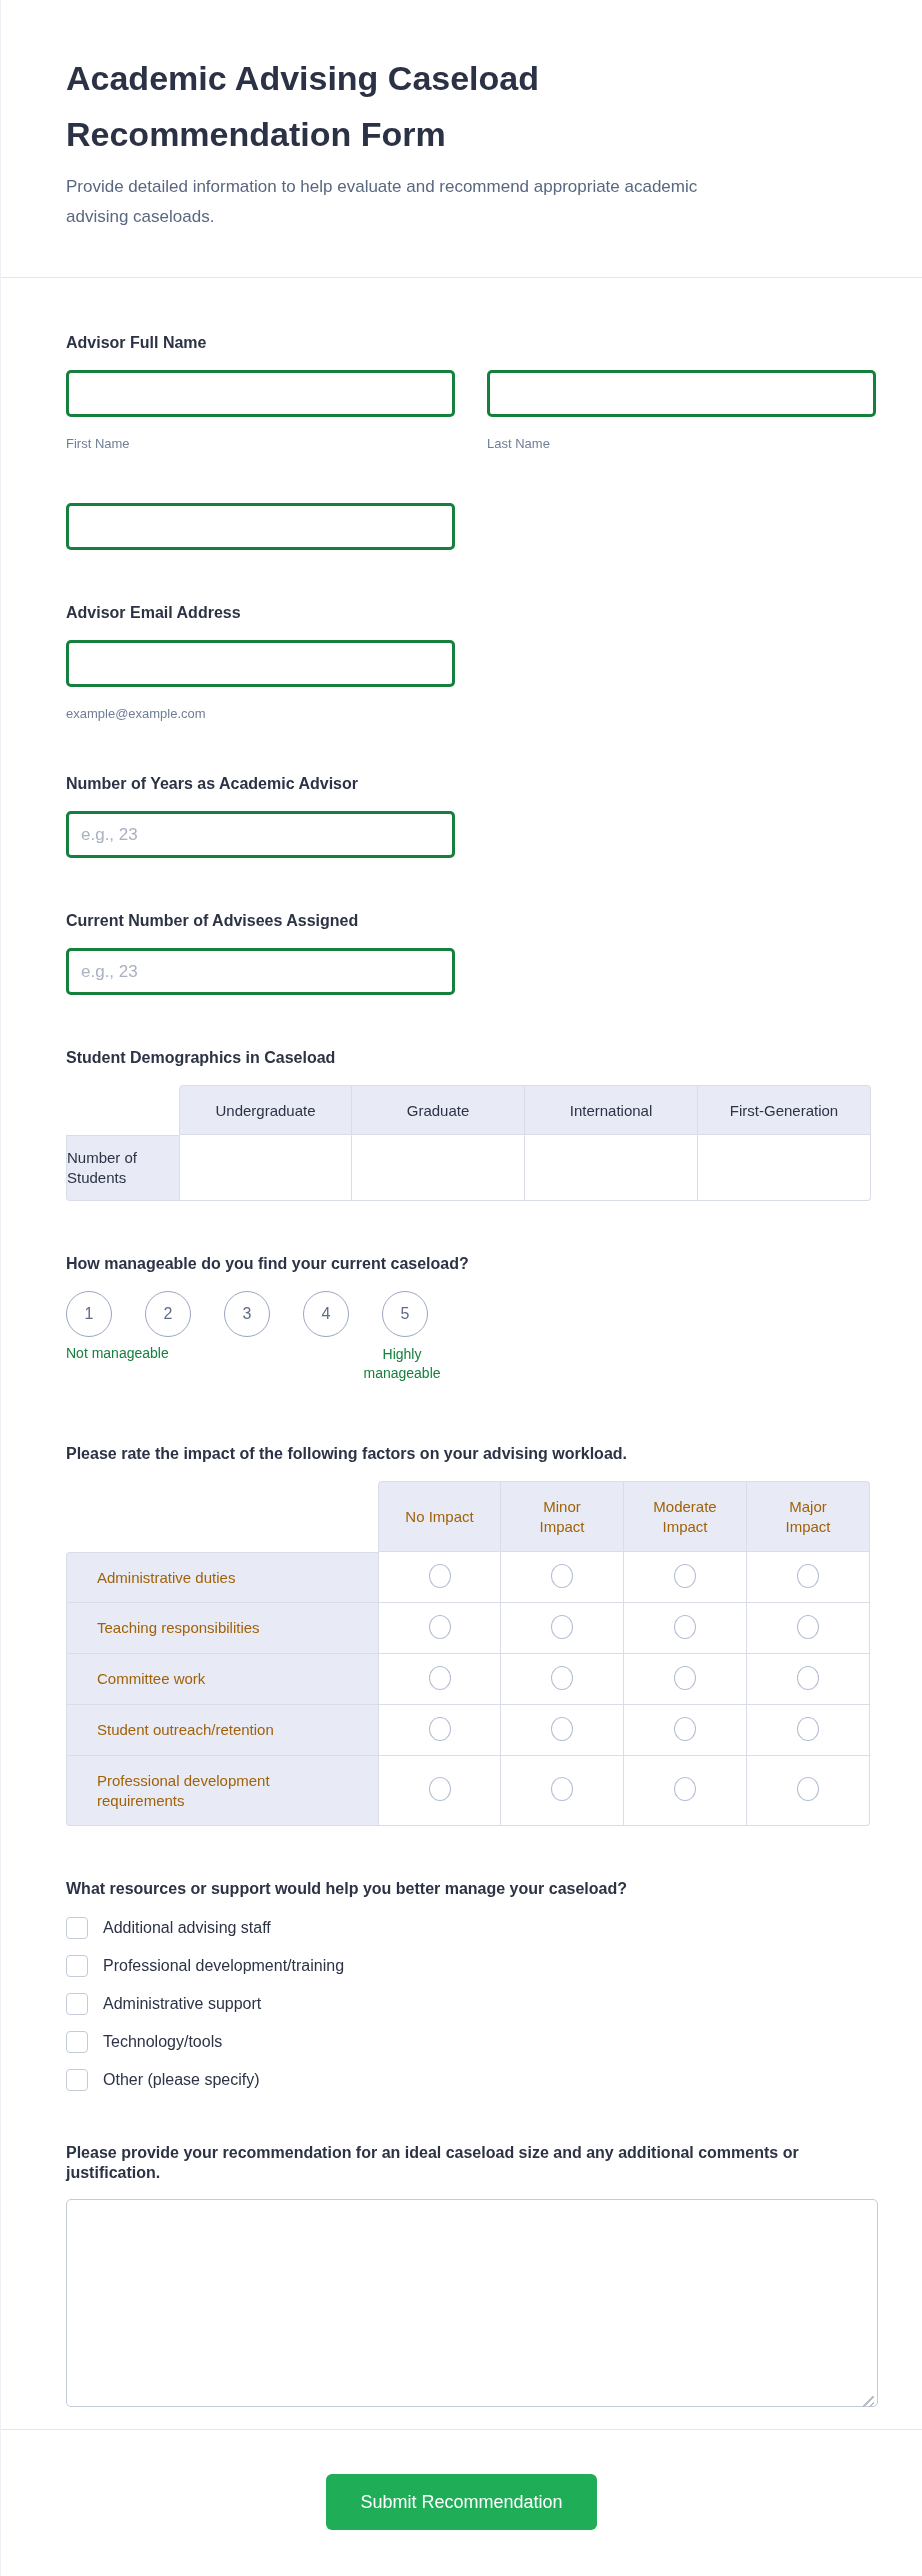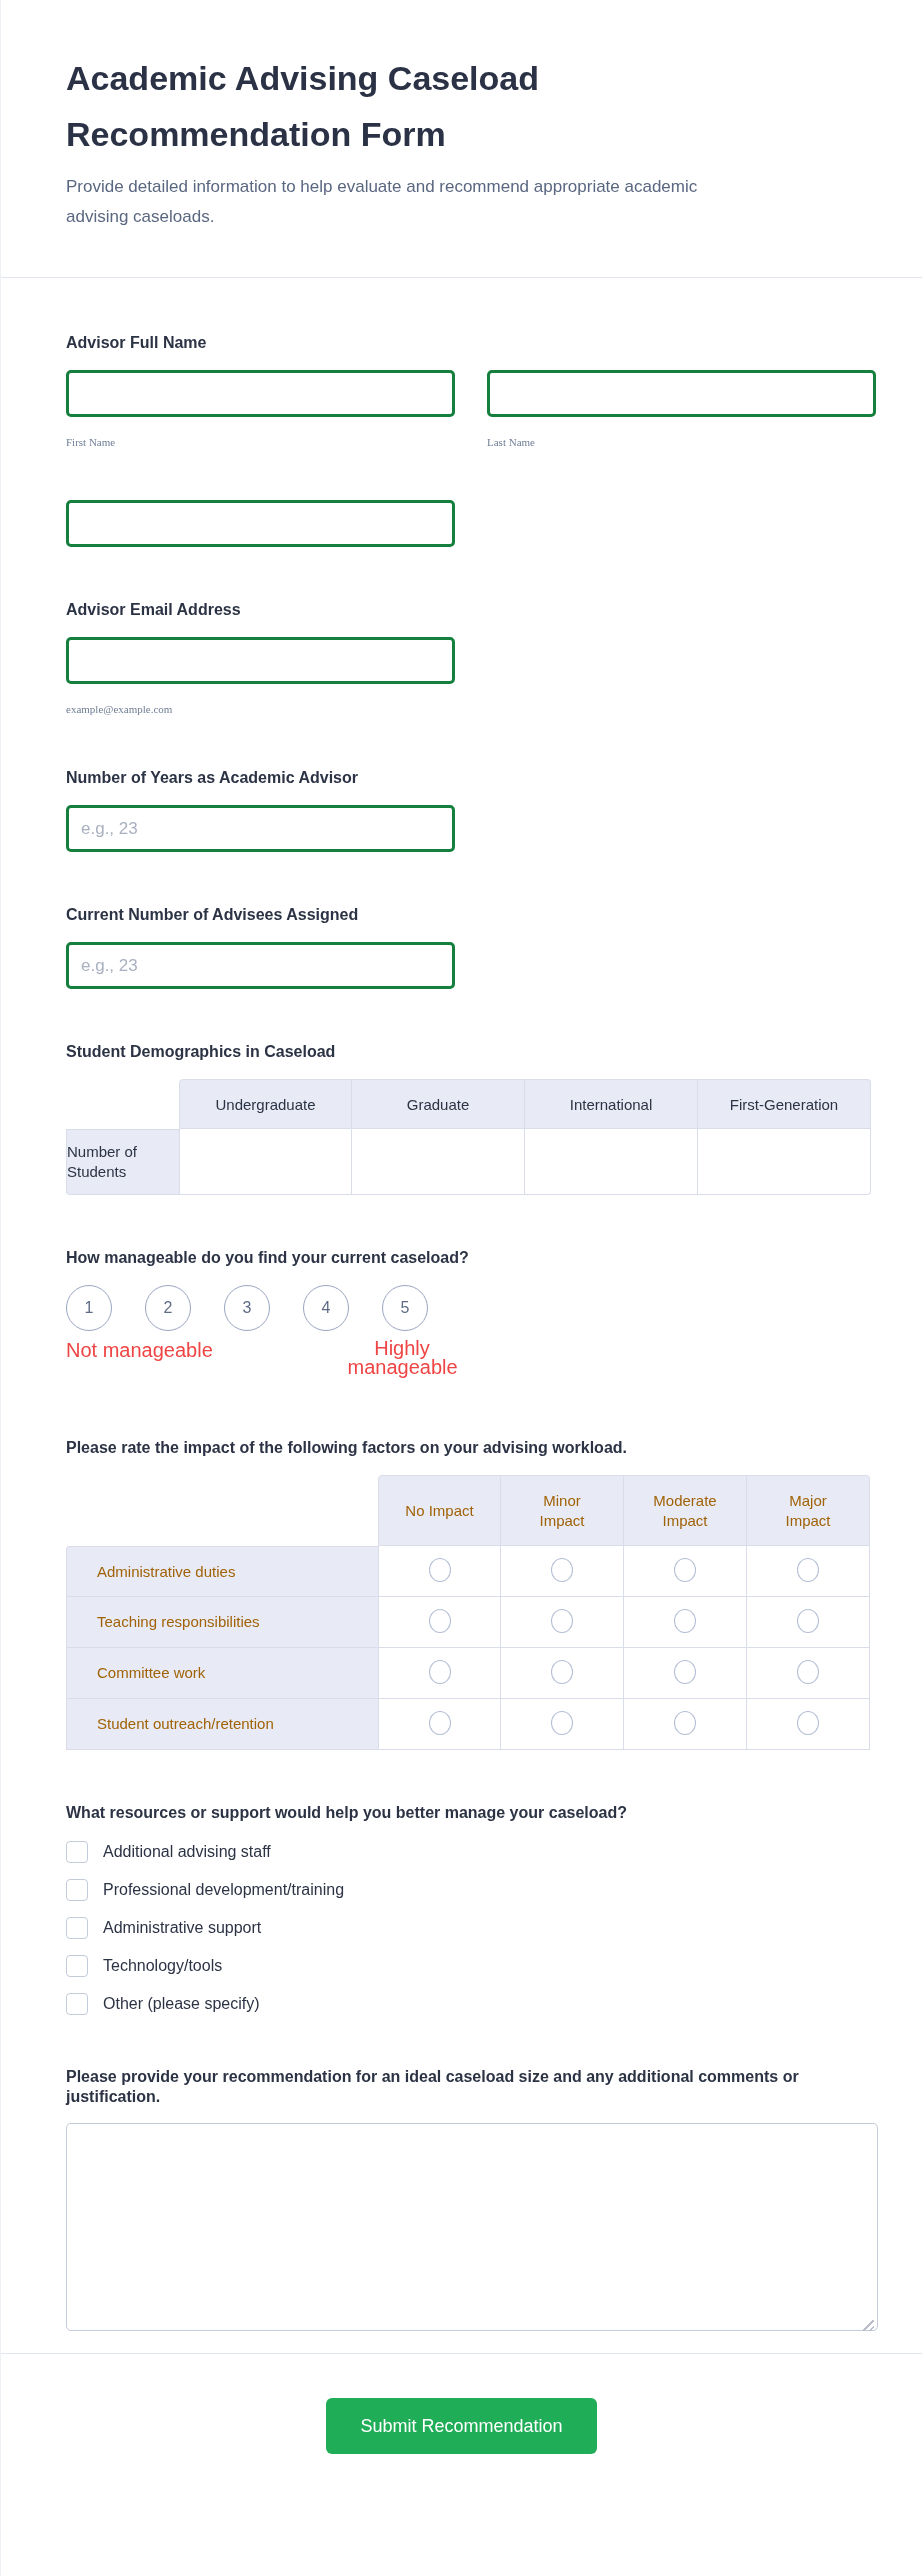--- a/index.html
+++ b/index.html
@@ -15,42 +15,42 @@
   .question{margin-bottom:52px;}
   .question.last{margin-bottom:18px;}
   .qlabel{font-size:16px;font-weight:600;line-height:22px;color:#2c3345;margin-bottom:16px;}
   .qlabel.wide{max-width:784px;line-height:20px;margin-top:14px;}
   .text-input{height:47px;width:389px;box-sizing:border-box;border:3px solid #15803d;border-radius:5px;
               padding:16px 12px;font-size:16px;color:#2c3345;background:#fff;font-family:inherit;}
   .text-input::placeholder{color:#a9b0bf;font-size:17px;}
   .name-row{display:flex;gap:32px;}
   .name-col{width:389px;}
   .name-col .text-input{width:100%;}
-  .sublabel{font-size:11px;color:#6f7e95;margin-top:19px;font-family:Liberation Serif, serif;}
+  .sublabel{font-size:13px;color:#6f7e95;margin-top:19px;}
   
   .demo-table{border-collapse:separate;border-spacing:0;table-layout:fixed;width:804px;font-size:15px;color:#2c3345;}
   .demo-table th,.demo-table td{padding:0;font-weight:400;}
   .demo-table col.c-head{width:113px;}
   .demo-table col.c-data{width:173px;}
   .demo-corner{background:transparent;border:none;}
   .demo-colhead{background:#e8ebf6;height:48px;text-align:center;
                 border:solid #d8dde9;border-width:1px 1px 1px 0;}
   .demo-colhead.first{border-left-width:1px;border-top-left-radius:4px;}
   .demo-colhead.lastc{border-top-right-radius:4px;}
   .demo-rowhead{background:#e8ebf6;height:65px;text-align:left;padding:0 14px;line-height:20px;
                 border:solid #d8dde9;border-width:1px 1px 1px 1px;border-right-width:0;
                 border-bottom-left-radius:4px;box-sizing:border-box;}
   .demo-cell{background:#fff;height:65px;border:solid #d8dde9;border-width:0 1px 1px 1px;}
   .demo-cell + .demo-cell{border-left-width:0;}
   .demo-cell.lastc{border-bottom-right-radius:4px;}
   
   .scale-row{display:flex;gap:33px;}
   .scale-circle{width:46px;height:46px;border:1px solid #9aa5c2;border-radius:50%;box-sizing:border-box;
                 display:flex;align-items:center;justify-content:center;font-size:16px;color:#5f6b87;background:#fff;}
-  .scale-captions{position:relative;height:46px;margin-top:8px;font-size:20px;color:#ef4444;}
+  .scale-captions{position:relative;height:46px;margin-top:8px;font-size:14px;color:#15803d;}
   .cap-left{position:absolute;left:0;top:0;}
   .cap-right{position:absolute;left:336px;transform:translateX(-50%);top:0;width:109px;text-align:center;line-height:19px;}
   
   .matrix-table{border-collapse:separate;border-spacing:0;table-layout:fixed;width:804px;font-size:15px;color:#a16207;}
   .matrix-table th,.matrix-table td{padding:0;font-weight:400;}
   .matrix-table col.m-label{width:312px;}
   .matrix-table col.m-data{width:123px;}
   .m-corner{background:transparent;border:none;}
   .m-colhead{background:#e8ebf6;height:69px;text-align:center;vertical-align:middle;
              border:solid #d8dde9;border-width:1px 1px 1px 0;line-height:20px;}
@@ -217,20 +217,27 @@
             <td class="m-cell"><span class="radio"></span></td>
             <td class="m-cell lastc"><span class="radio"></span></td>
           </tr>
           <tr>
             <th class="m-rowhead"><span>Student outreach/retention</span></th>
             <td class="m-cell firstc"><span class="radio"></span></td>
             <td class="m-cell"><span class="radio"></span></td>
             <td class="m-cell"><span class="radio"></span></td>
             <td class="m-cell lastc"><span class="radio"></span></td>
           </tr>
+          <tr class="m-row-last">
+            <th class="m-rowhead"><span>Professional development requirements</span></th>
+            <td class="m-cell firstc"><span class="radio"></span></td>
+            <td class="m-cell"><span class="radio"></span></td>
+            <td class="m-cell"><span class="radio"></span></td>
+            <td class="m-cell lastc"><span class="radio"></span></td>
+          </tr>
         </tbody>
       </table>
     </section>
 
     <section class="question">
       <div class="qlabel">What resources or support would help you better manage your caseload?</div>
       <div class="check-row">
         <span class="checkbox"></span>
         <span class="check-label">Additional advising staff</span>
       </div>

